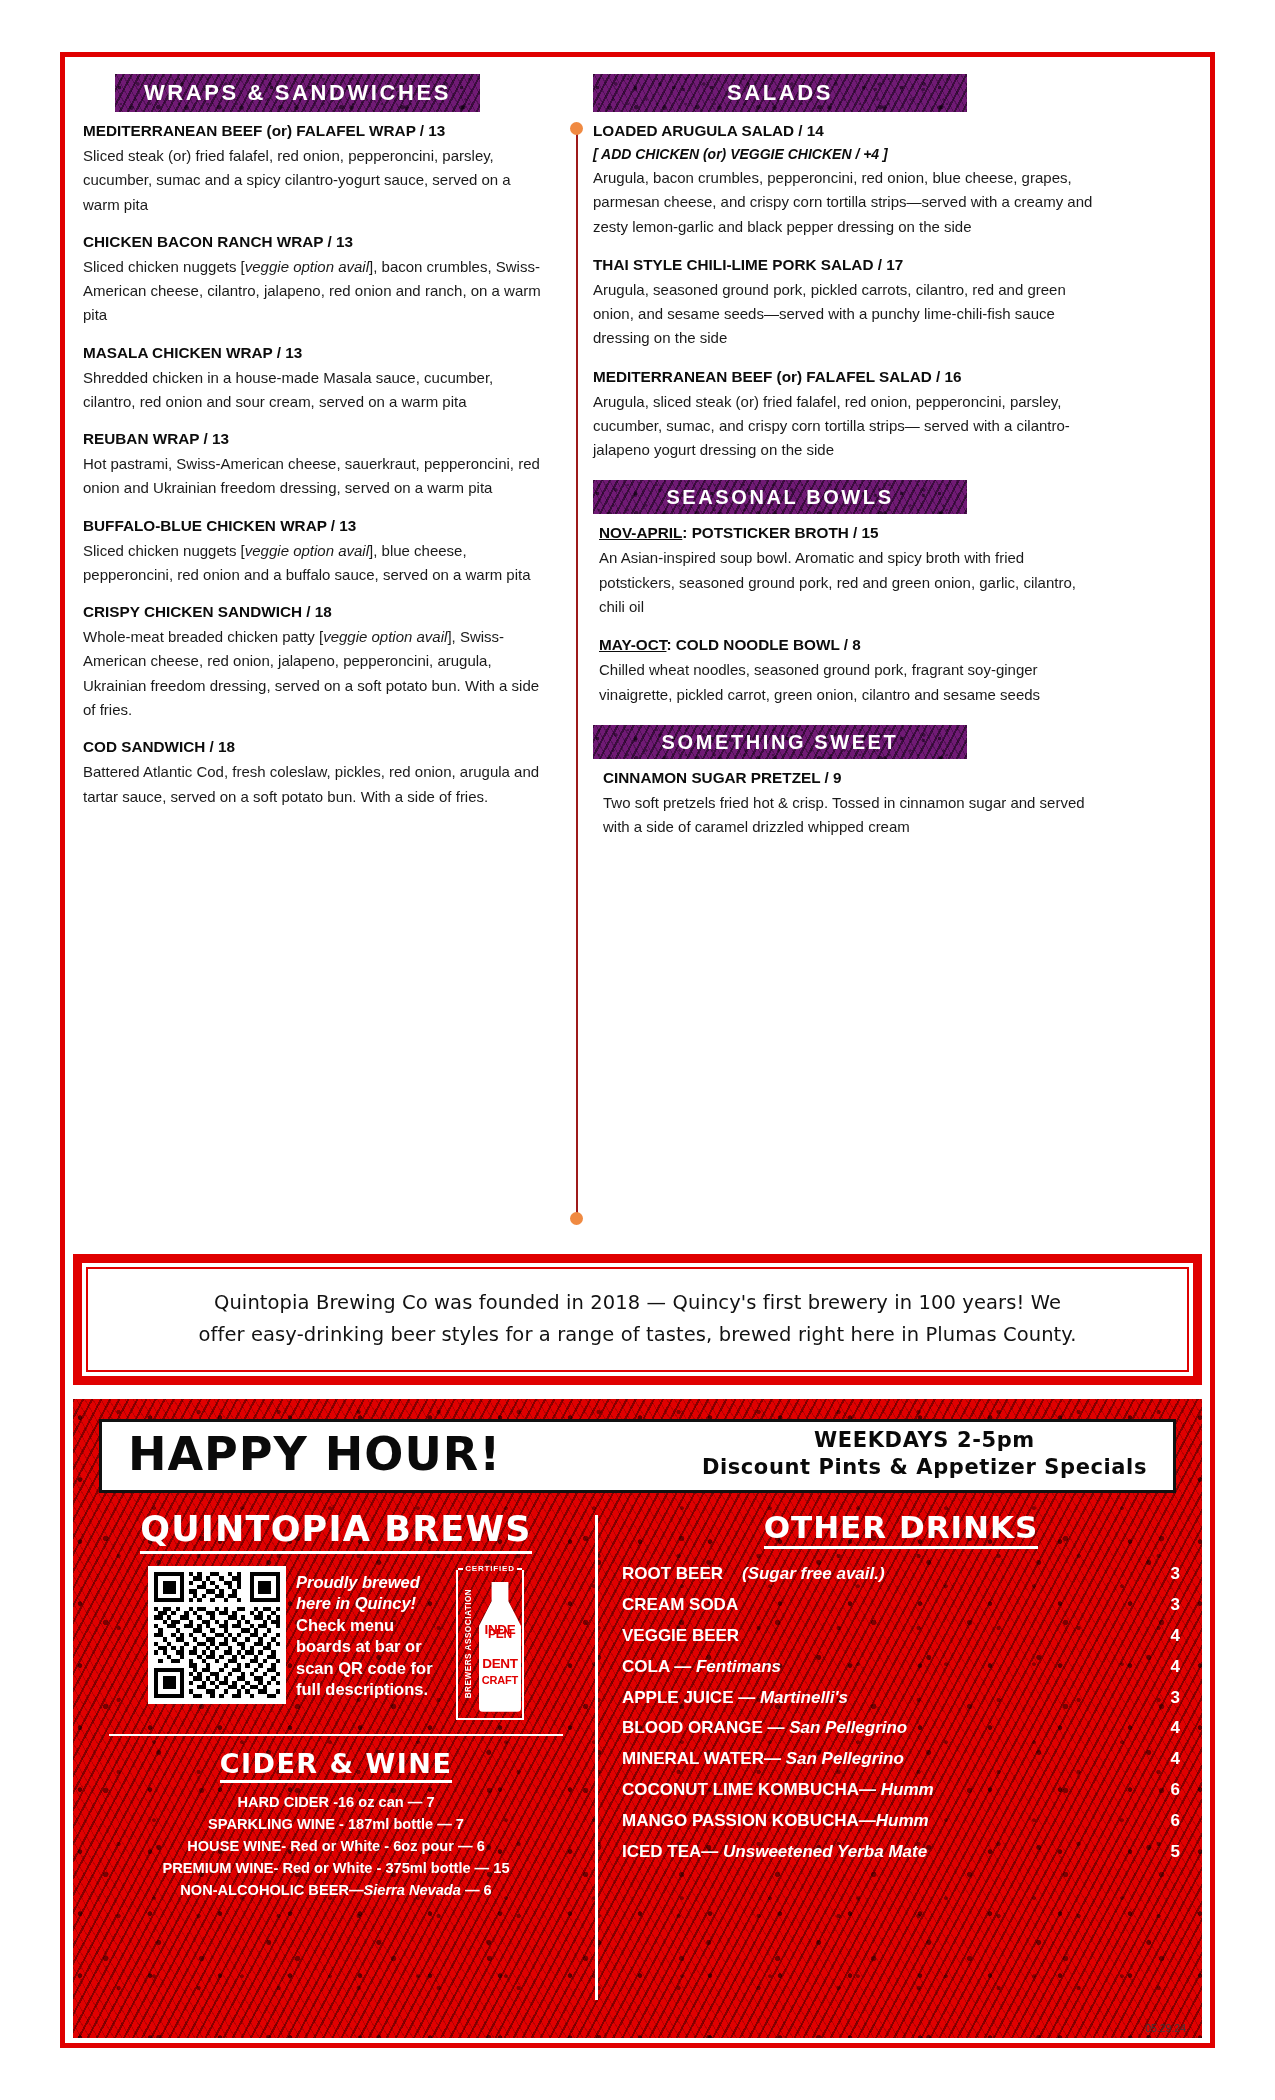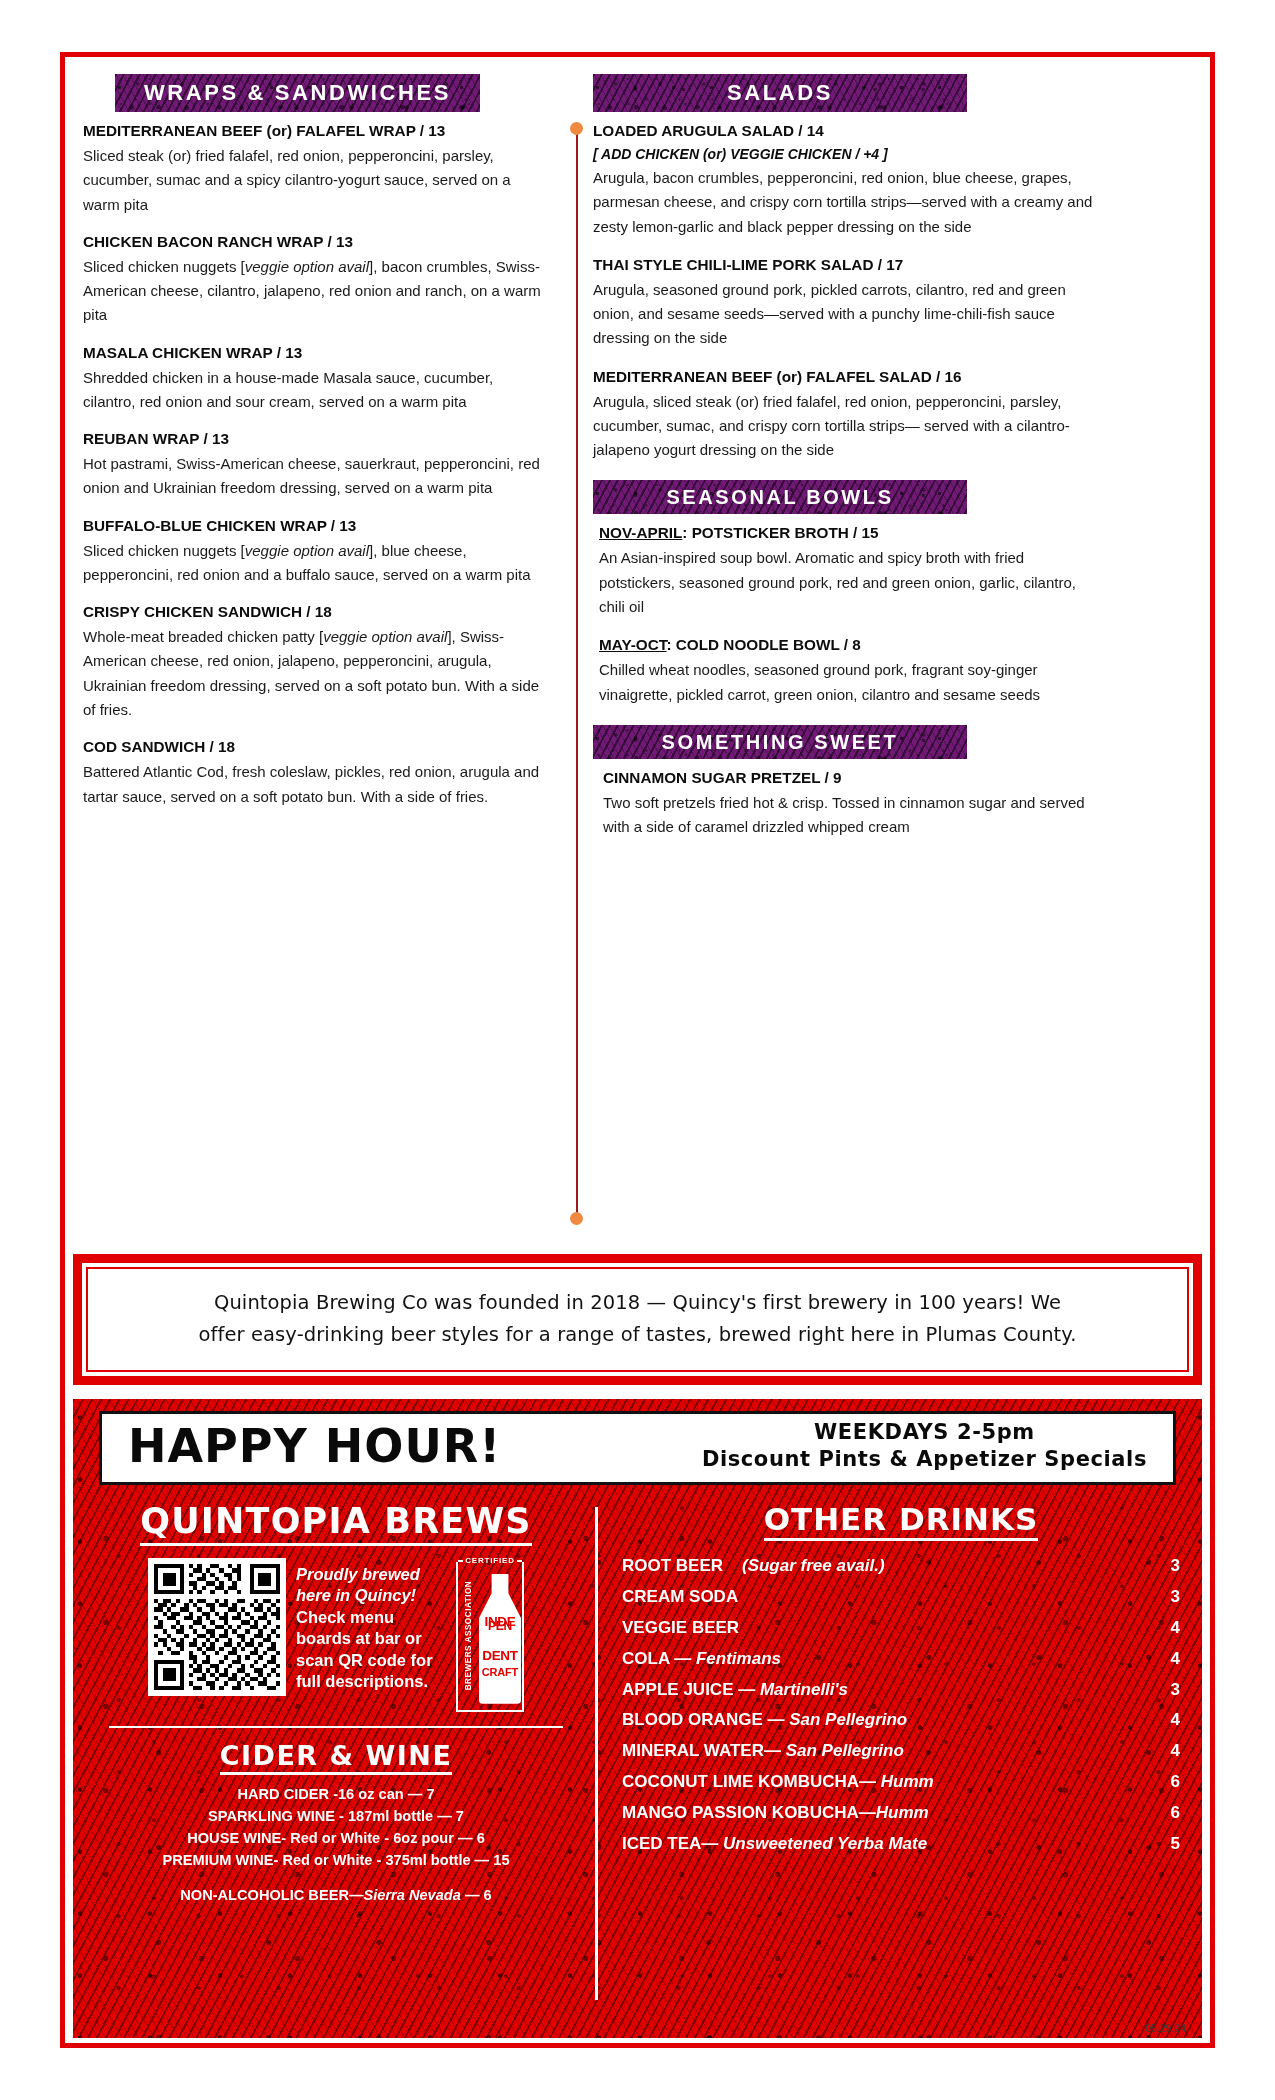--- a/index.html
+++ b/index.html
@@ -124,21 +124,21 @@
     letter-spacing:.1px;
   }
 
   
   .hh{
     margin-top:14px;
     position:relative;
     background:#e00000;
     flex:1;
     overflow:hidden;
-    padding:12px 18px 10px 18px;
+    padding:20px 18px 10px 18px;
     box-sizing:border-box;
   }
   .hh::before{
     content:"";position:absolute;inset:0;z-index:0;
     background:
       repeating-linear-gradient(118deg, rgba(0,0,0,0.50) 0 2px, rgba(0,0,0,0) 2px 8px),
       repeating-linear-gradient(60deg, rgba(0,0,0,0.22) 0 1px, rgba(0,0,0,0) 1px 7px);
     opacity:.8;
   }
   .hh::after{
@@ -242,21 +242,21 @@
     font-size:27px;font-weight:bold;letter-spacing:1.5px;
     border-bottom:3px solid #fff;padding-bottom:1px;display:inline-block;
     margin:12px auto 8px auto;
   }
   .cw-top-rule{height:2px;background:#fff;margin:14px 8px 0 8px;}
   .cw-line{
     color:#fff;font-size:14.6px;font-weight:bold;text-align:center;
     line-height:1.52;
   }
   .cw-line .it{font-style:italic;}
-  .cw-na{margin-top:13px;}
+  .cw-na{}
 
   .od-title{
     text-align:center;color:#fff;font-family:"DejaVu Sans", sans-serif;
     font-size:31px;font-weight:bold;letter-spacing:1px;
     border-bottom:3px solid #fff;padding-bottom:1px;display:inline-block;
     margin:0 auto 10px auto;
   }
   .drink{
     display:flex;align-items:baseline;color:#fff;
     font-size:17px;font-weight:bold;line-height:1.82;

